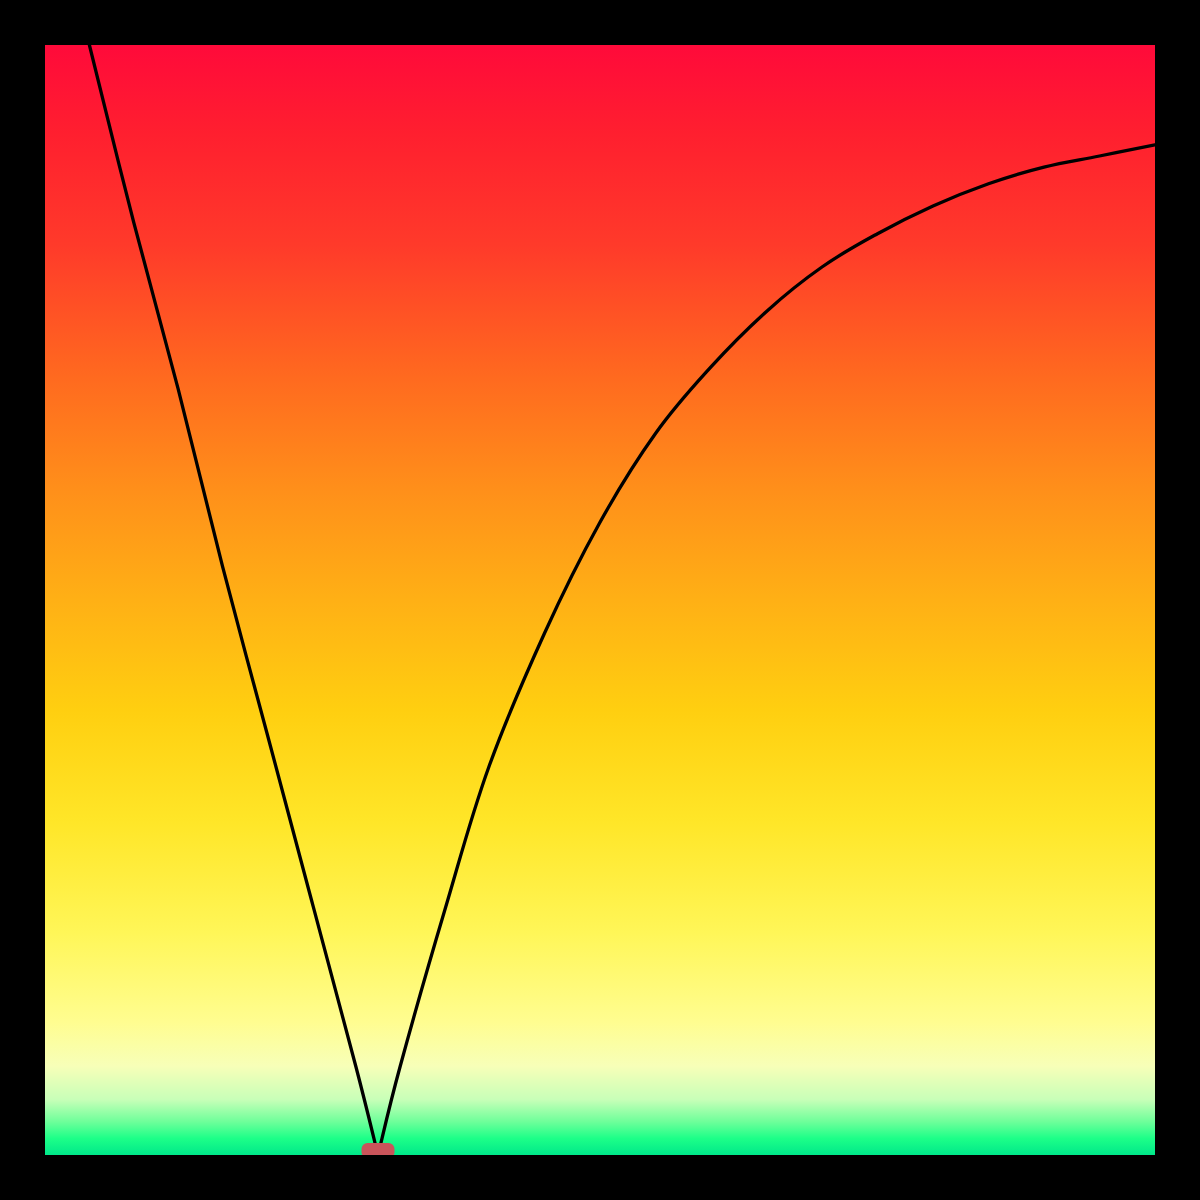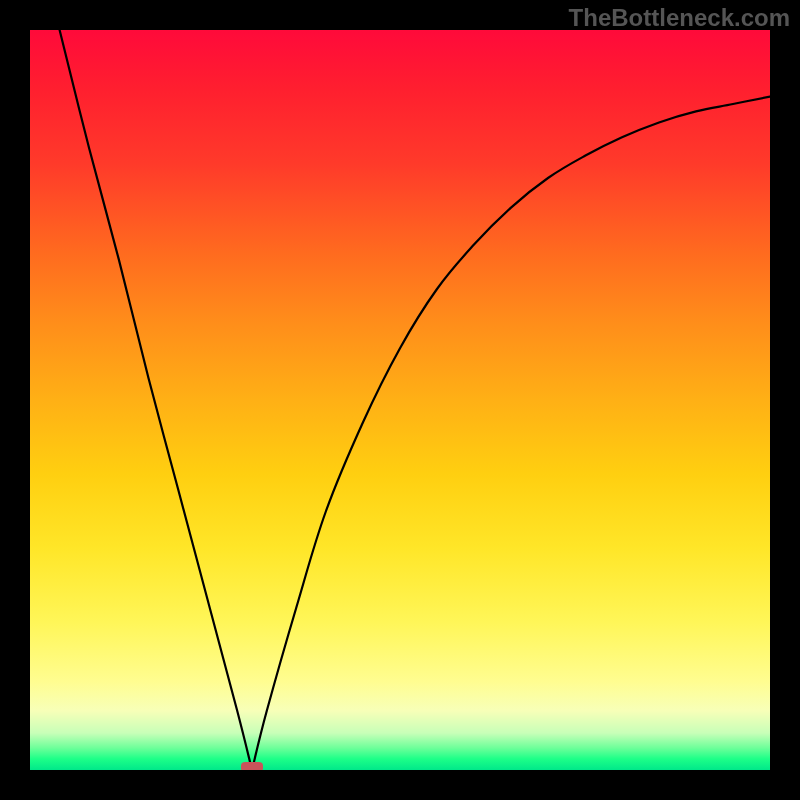--- a/index.html
+++ b/index.html
@@ -65,21 +65,20 @@
   }
   .nadir-mark {
     fill: #c9545a;
     stroke: none;
   }
 </style>
 </head>
 <body>
 
 <div class="container">
-  <div class="watermark">TheBottleneck.com</div>
 
   <div class="plot-area">
     <div class="gradient-bg"></div>
 
     <svg class="curve" viewBox="0 0 740 740" preserveAspectRatio="none">
       <path id="curve-path" class="curve-path" d="M 29.6 0.0 C 34.9 21.3, 48.5 77.1, 59.2 118.4 C 69.9 159.7, 78.1 188.1, 88.8 229.4 C 99.5 270.7, 107.7 306.5, 118.4 347.8 C 129.1 389.1, 137.3 418.8, 148.0 458.8 C 158.7 498.8, 166.9 529.8, 177.6 569.8 C 188.3 609.8, 199.2 650.2, 207.2 680.8 C 215.2 711.4, 219.3 729.3, 222.0 740.0 M 222.0 740.0 C 224.7 729.3, 228.8 710.1, 236.8 680.8 C 244.8 651.5, 255.7 613.2, 266.4 577.2 C 277.1 541.2, 284.0 514.3, 296.0 481.0 C 308.0 447.7, 319.7 421.5, 333.0 392.2 C 346.3 362.9, 356.7 342.2, 370.0 318.2 C 383.3 294.2, 393.7 277.6, 407.0 259.0 C 420.3 240.4, 430.7 229.3, 444.0 214.6 C 457.3 199.9, 467.7 189.6, 481.0 177.6 C 494.3 165.6, 504.7 157.3, 518.0 148.0 C 531.3 138.7, 541.7 133.1, 555.0 125.8 C 568.3 118.5, 578.7 113.3, 592.0 107.3 C 605.3 101.3, 615.7 97.2, 629.0 92.5 C 642.3 87.8, 652.7 84.7, 666.0 81.4 C 679.3 78.1, 689.7 76.7, 703.0 74.0 C 716.3 71.3, 733.3 67.9, 740.0 66.6"></path>
       <rect id="nadir" class="nadir-mark" x="211.0" y="732.0" width="22" height="10" rx="4" ry="4"></rect>
     </svg>
   </div>
 </div>

